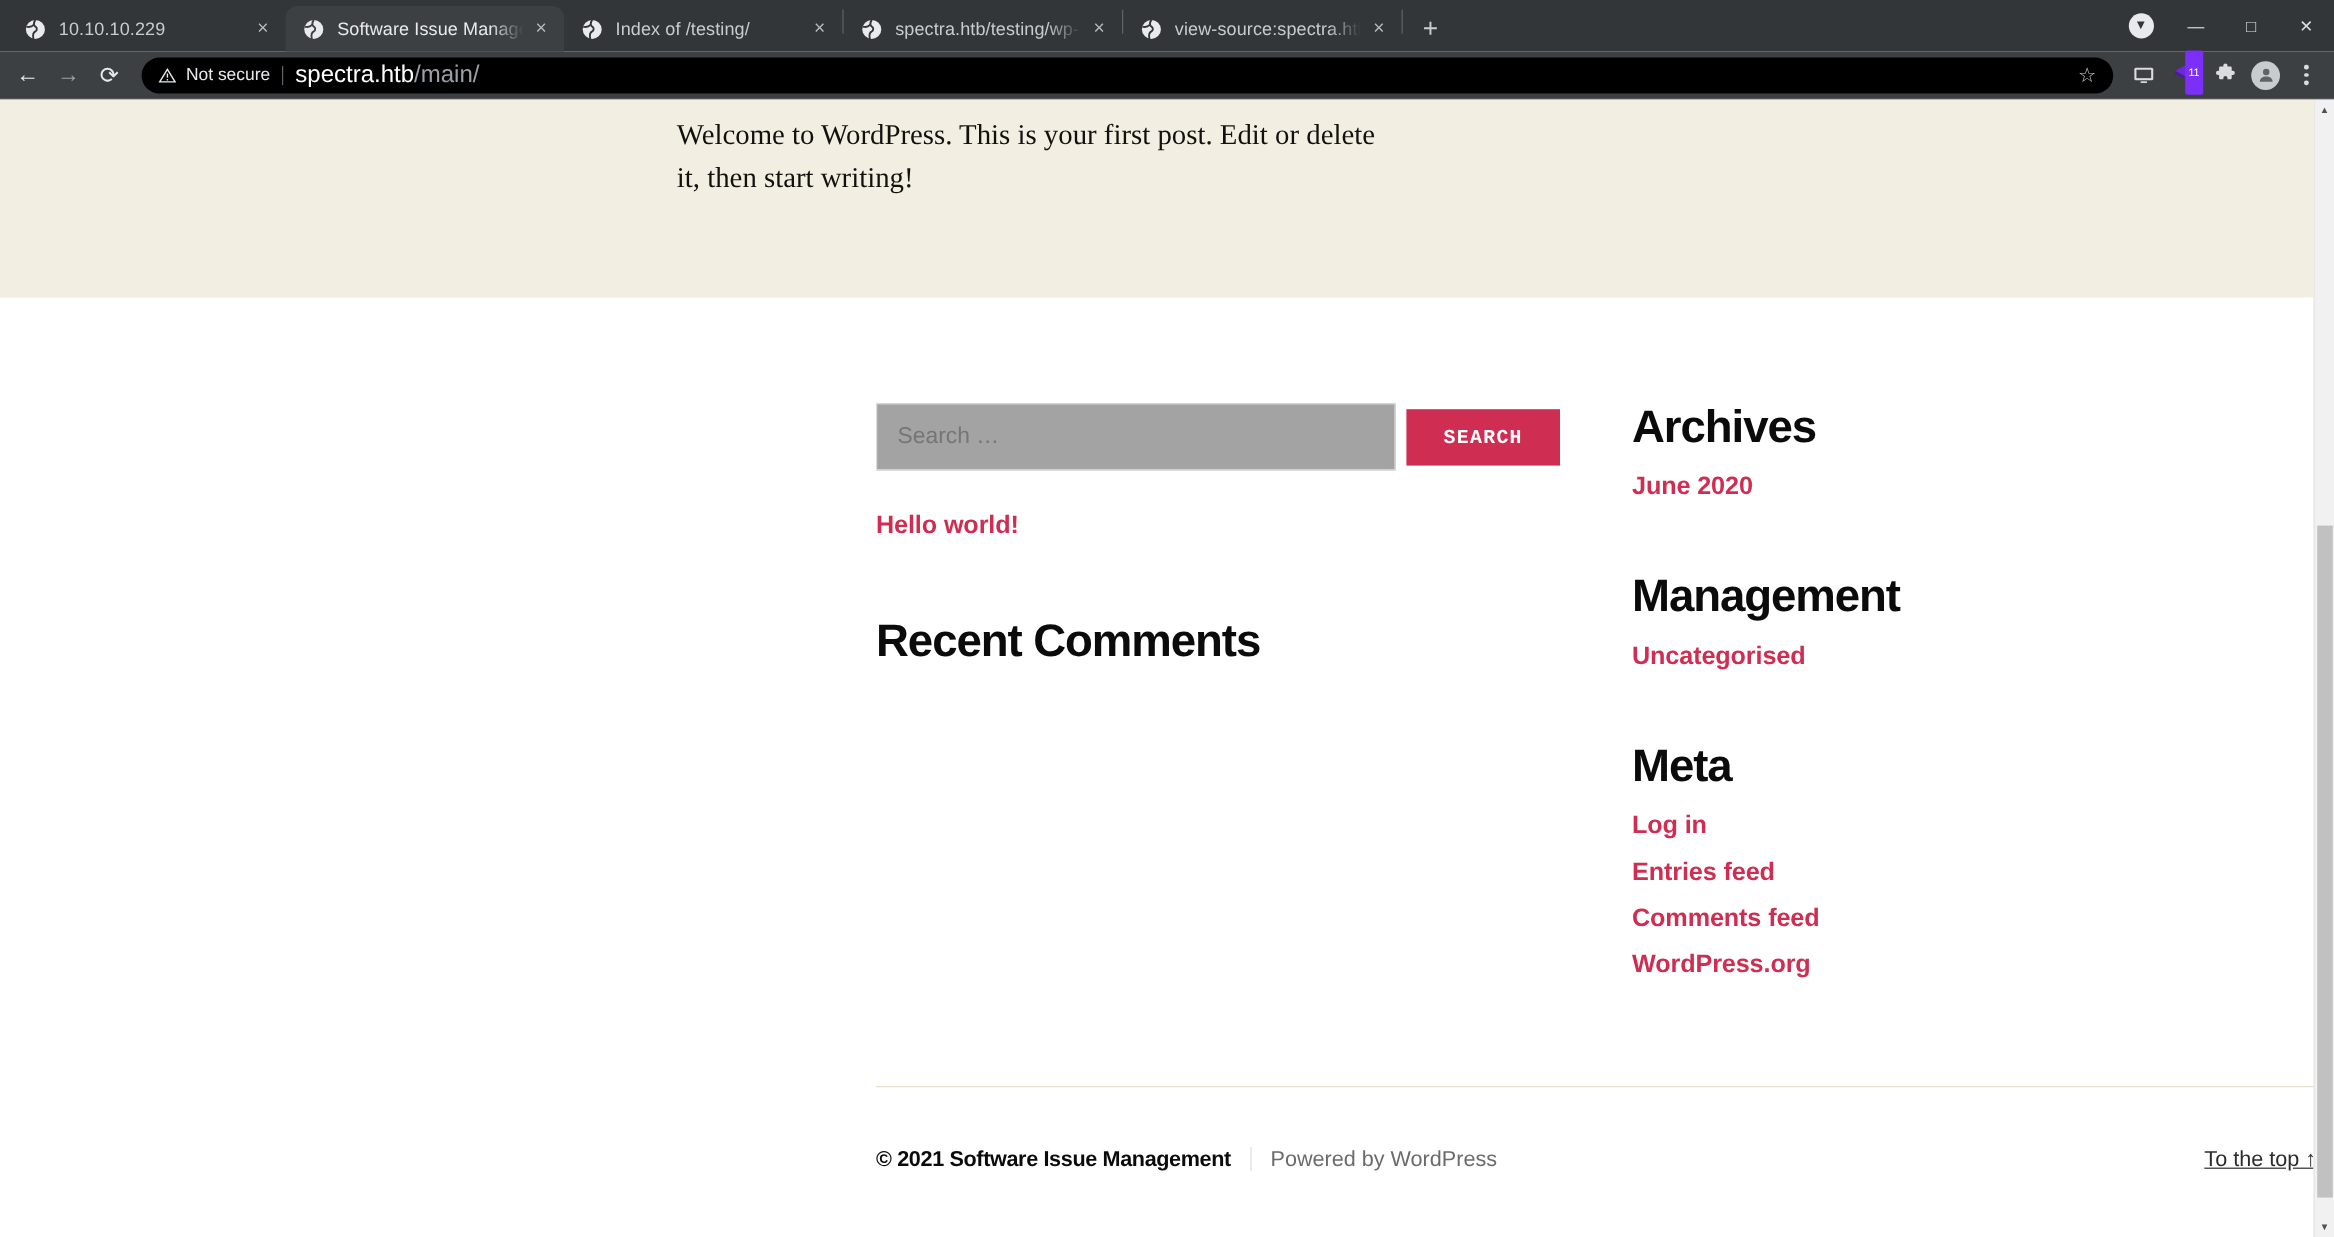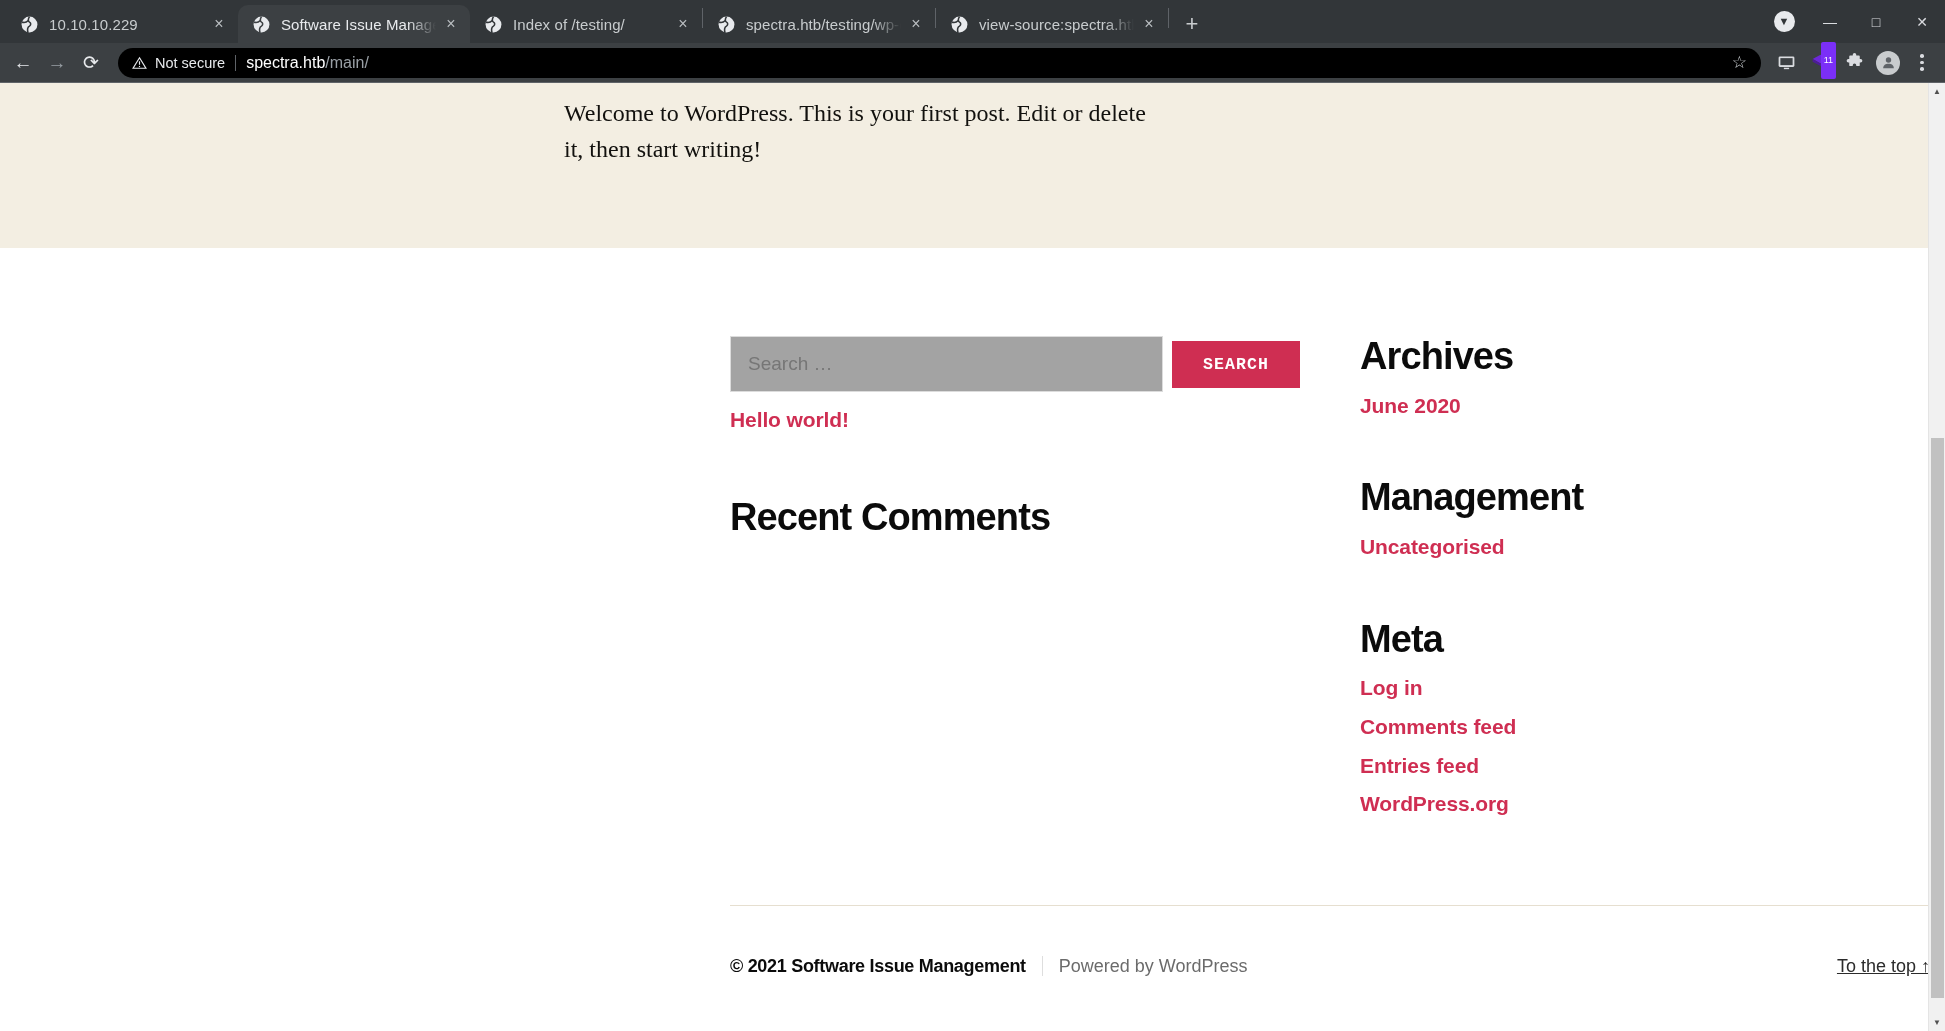--- a/index.html
+++ b/index.html
@@ -108,21 +108,21 @@
     align-items: center;
     padding: 0 14px;
     margin: 0 8px 0 10px;
     min-width: 0;
   }
   .warn-tri {
     width: 15px; height: 14px; flex: 0 0 15px; margin-right: 8px;
   }
   .notsecure { color: #e8eaed; font-size: 14.5px; white-space: nowrap; }
   .omni-div { width: 1px; height: 16px; background: #5f6368; margin: 0 10px; flex: 0 0 1px; }
-  .url { font-size: 16px; white-space: nowrap; overflow: hidden; }
+  .url { font-size: 20px; white-space: nowrap; overflow: hidden; }
   .url .host { color: #ffffff; }
   .url .path { color: #9aa0a6; }
   .omni-star {
     margin-left: auto; color: #cdd1d4; font-size: 17px;
     flex: 0 0 auto; padding-left: 10px;
   }
   .tb-icon {
     width: 34px; height: 34px; flex: 0 0 34px;
     display: flex; align-items: center; justify-content: center;
     color: #dadce0; position: relative;
@@ -215,21 +215,21 @@
   }
 
   .wtitle {
     font-size: 38px;
     font-weight: 700;
     color: #0b0b0b;
     letter-spacing: -0.9px;
     line-height: 1.1;
   }
   .col-left .wtitle { margin-top: 60px; }
-  .col-left .wlist { margin-top: 12px; }
+  .col-left .wlist { margin-top: 30px; }
   .col-right .wtitle:first-child { margin-top: 0; }
   .col-right .wtitle { margin-top: 55px; }
   .col-right .wlist { margin-top: 12px; }
 
   .wlist { list-style: none; }
   .wlist li { margin-bottom: 6px; line-height: 1.55; }
   .lnk {
     color: #cf2e52;
     font-size: 21px;
     font-weight: 700;
@@ -455,24 +455,24 @@
               <a class="lnk" href="#">Uncategorised</a>
             </li>
           </ul>
 
           <h2 class="wtitle">Meta</h2>
           <ul class="wlist">
             <li>
               <a class="lnk" href="#">Log in</a>
             </li>
             <li>
+              <a class="lnk" href="#">Entries feed</a>
+            </li>
+            <li>
               <a class="lnk" href="#">Comments feed</a>
-            </li>
-            <li>
-              <a class="lnk" href="#">Entries feed</a>
             </li>
             <li>
               <a class="lnk" href="#">WordPress.org</a>
             </li>
           </ul>
         </div>
       </div>
 
       <div class="footer-wrap">
         <div class="footer-rule"></div>

